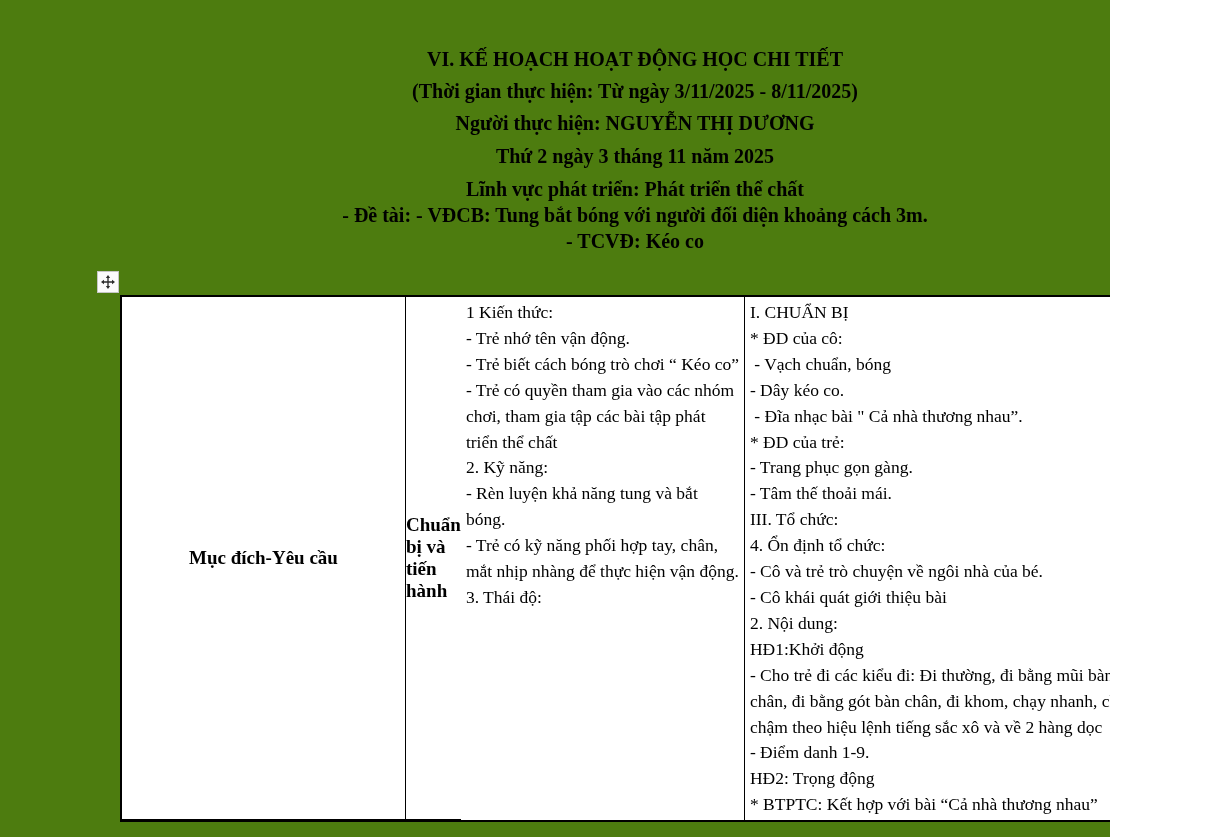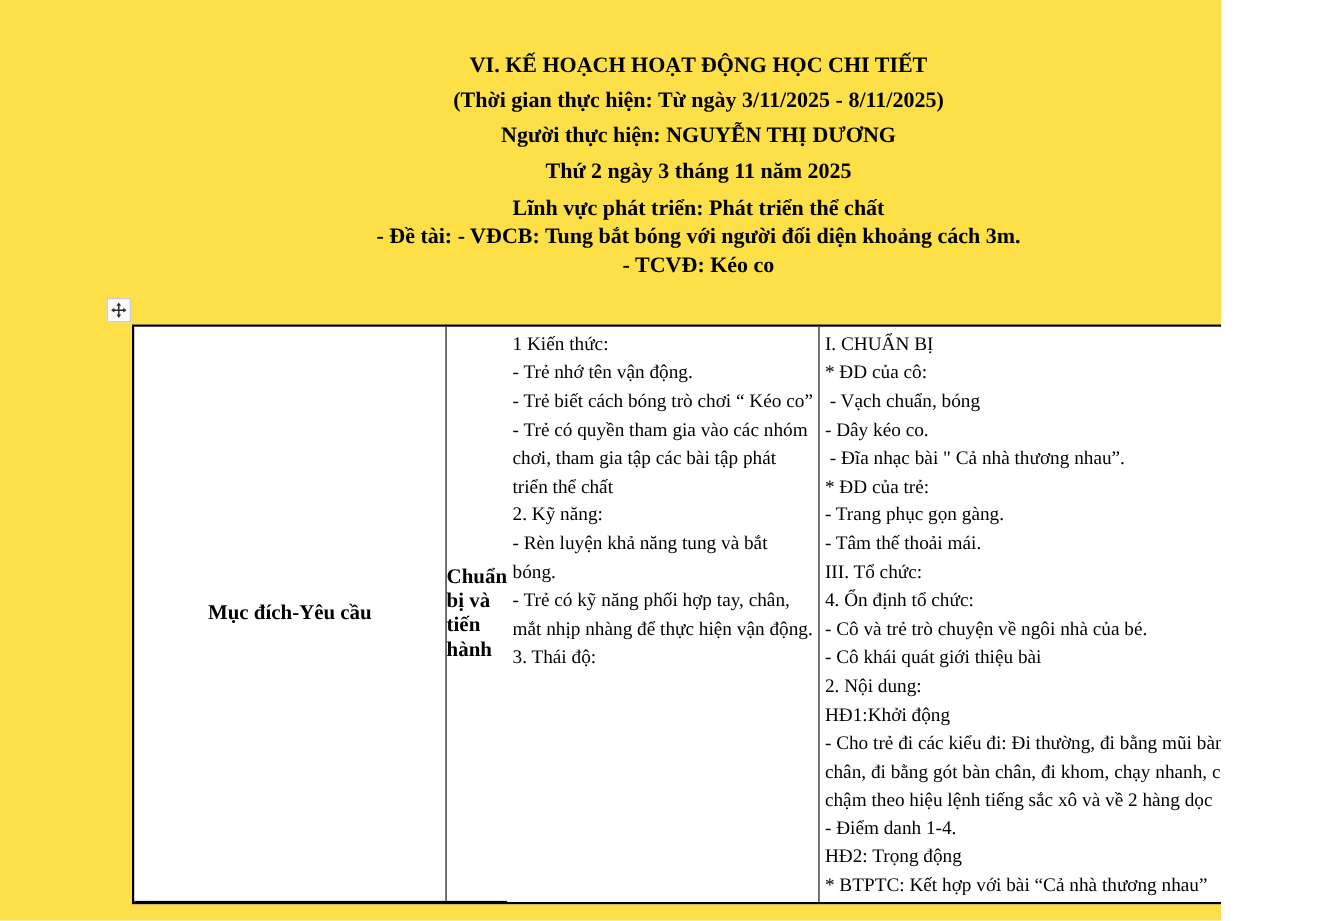--- a/index.html
+++ b/index.html
@@ -1,18 +1,18 @@
 <!DOCTYPE html>
 <html><head>
 <meta charset="utf-8">
 <style>
   * { margin:0; padding:0; box-sizing:border-box; }
   html,body { width:1222px; height:837px; background:#ffffff; overflow:hidden;
               font-family:"Liberation Serif","DejaVu Serif",serif; color:#000; }
-  #page { position:relative; width:1110px; height:837px; background:#fde047; overflow:hidden; }
+  #page { position:relative; width:1110px; height:837px; background:#4d7c0f; overflow:hidden; }
 
   
   .doc-header { position:absolute; left:60px; top:48px; width:1150px; text-align:center; }
   .h-line { font-weight:bold; font-size:20px; line-height:23px; margin-bottom:9px; white-space:pre-wrap; }
   .h-line.tight { margin-bottom:3px; }
   .h-line.gap { margin-bottom:10px; }
 
   
   .move-handle { position:absolute; left:97px; top:271px; width:22px; height:22px;
                  border:1px solid #c6c6c6; background:#fbfbfb; display:flex;
@@ -85,21 +85,21 @@
         <p class="b">* ĐD của trẻ:</p>
         <p>- Trang phục gọn gàng.</p>
         <p>- Tâm thế thoải mái.</p>
         <p class="b">III. Tổ chức:</p>
         <p class="b">4. Ổn định tổ chức:</p>
         <p>- Cô và trẻ trò chuyện về ngôi nhà của bé.</p>
         <p>- Cô khái quát giới thiệu bài</p>
         <p class="b">2. Nội dung:</p>
         <p class="b">HĐ1:Khởi động</p>
         <p>- Cho trẻ đi các kiểu đi: Đi thường, đi bằng mũi bàn chân, đi bằng gót bàn chân, đi khom, chạy nhanh, chạy chậm theo hiệu lệnh tiếng sắc xô và về 2 hàng dọc</p>
-        <p>- Điểm danh 1-4.</p>
+        <p>- Điểm danh 1-9.</p>
         <p class="b">HĐ2: Trọng động</p>
         <p>* BTPTC: Kết hợp với bài “Cả nhà thương nhau”</p>
       </div>
     </div>
   </div>
 
   <div class="resize-handle"></div>
 
 </div>
 

